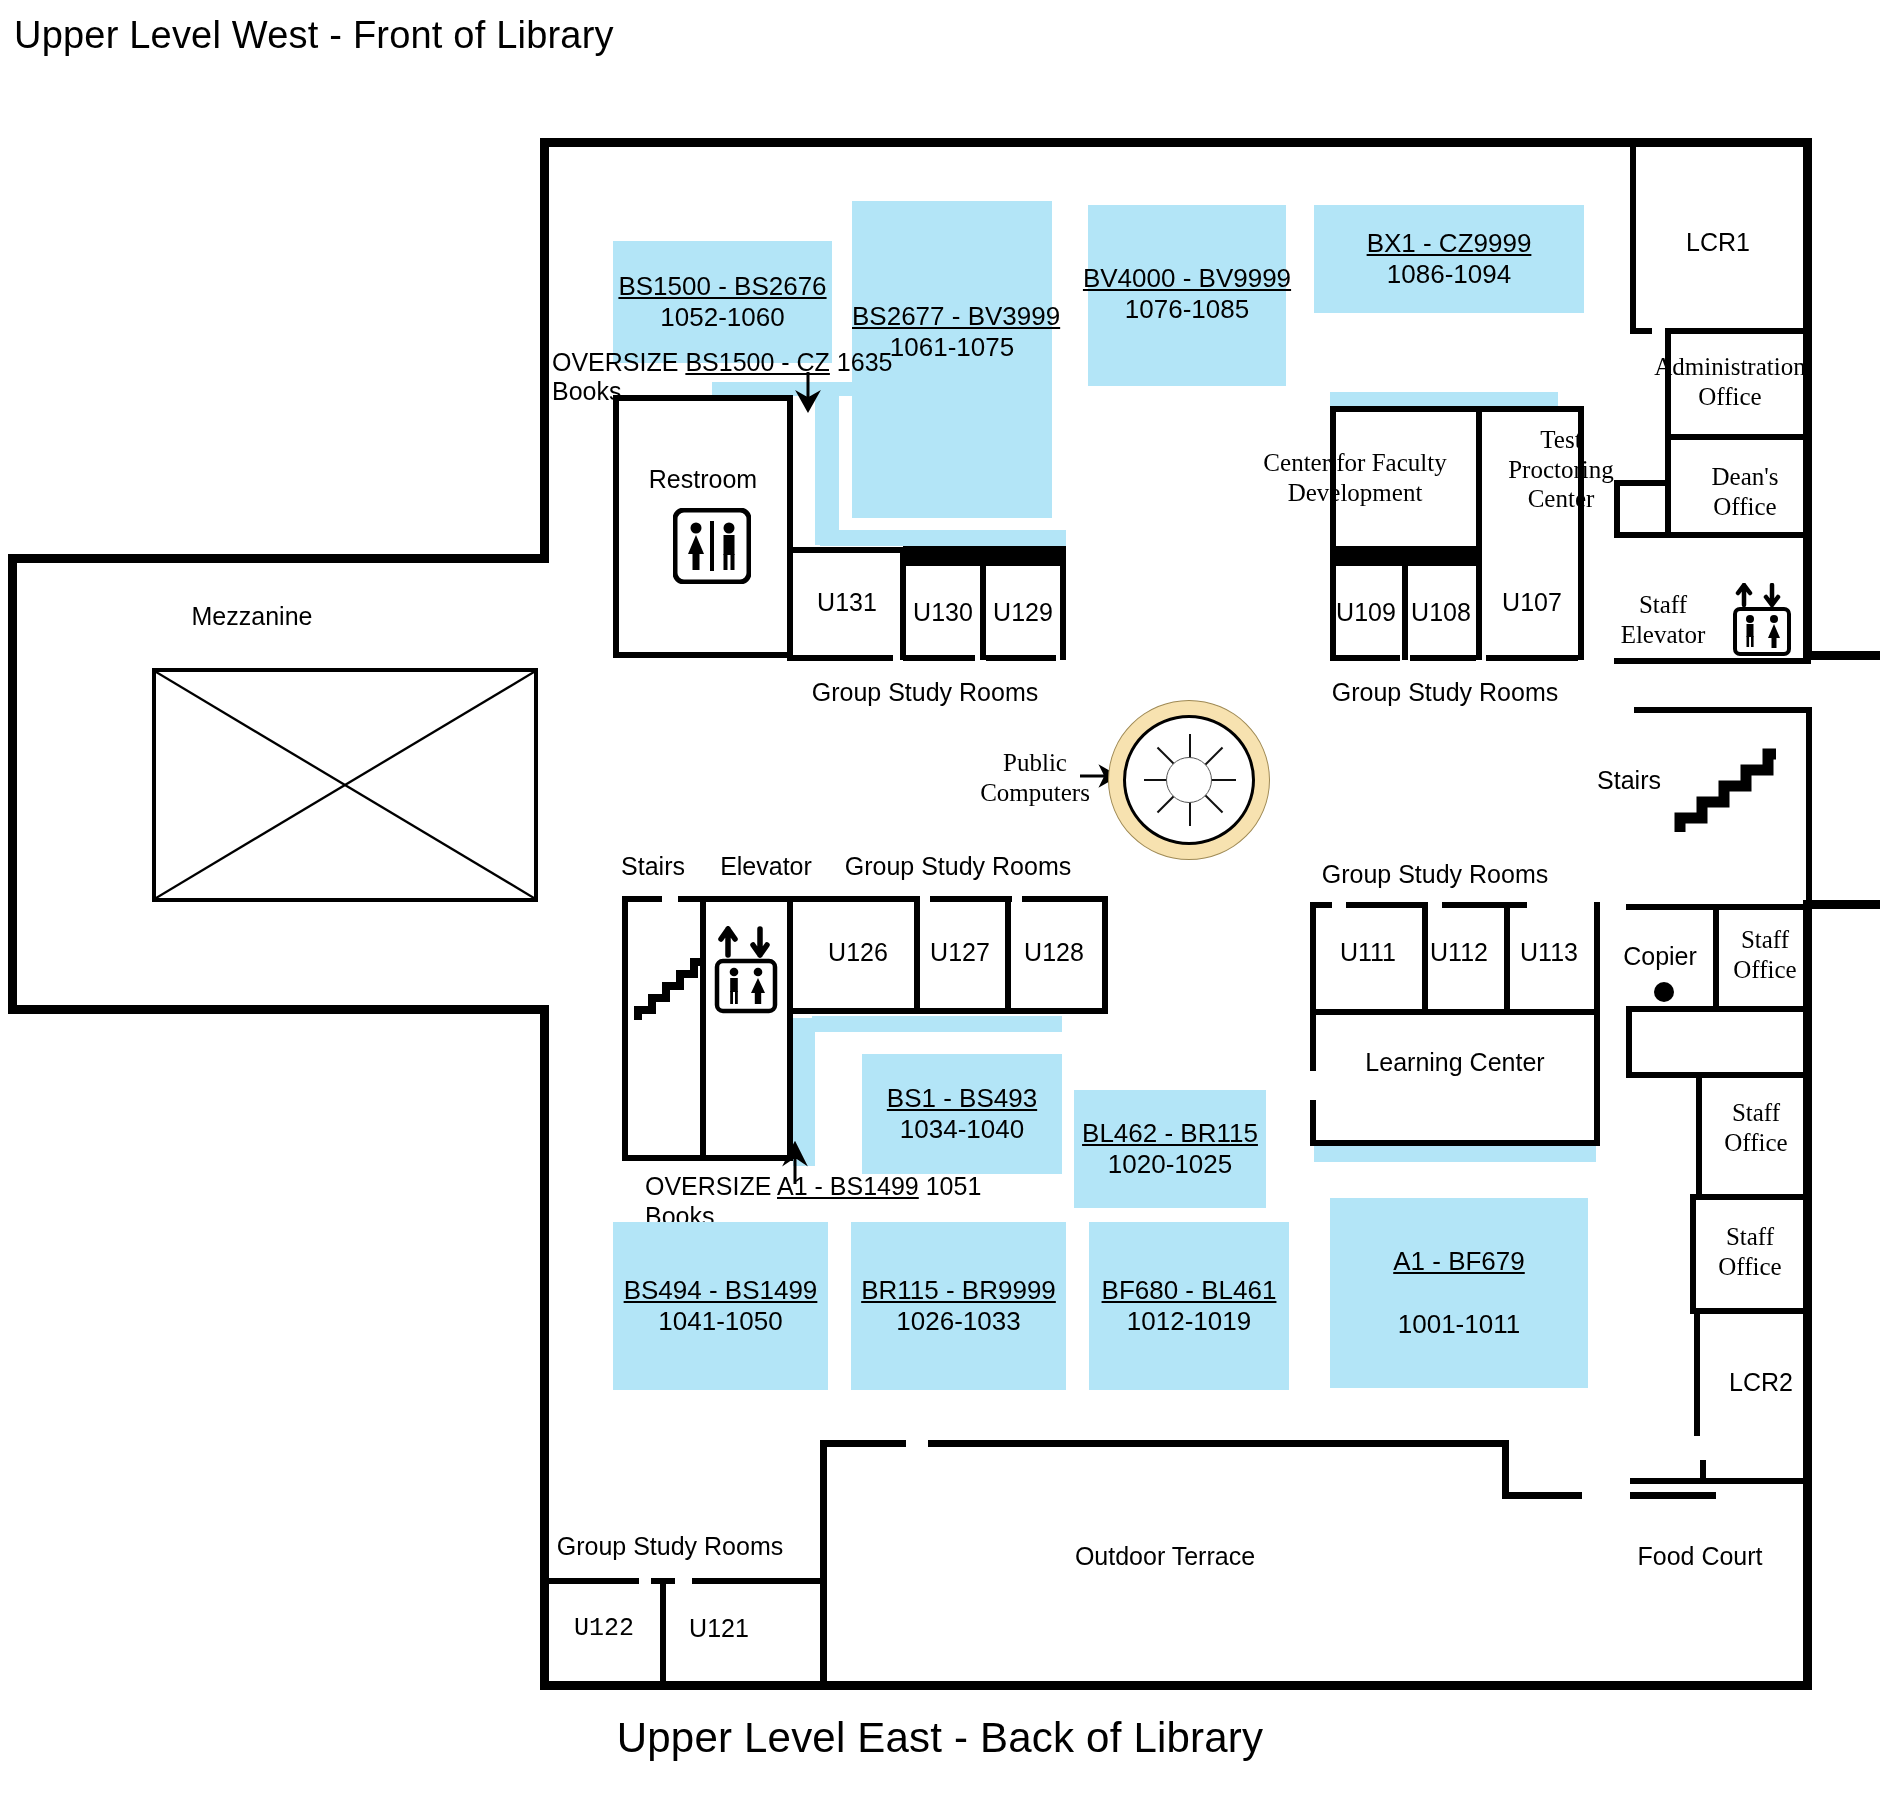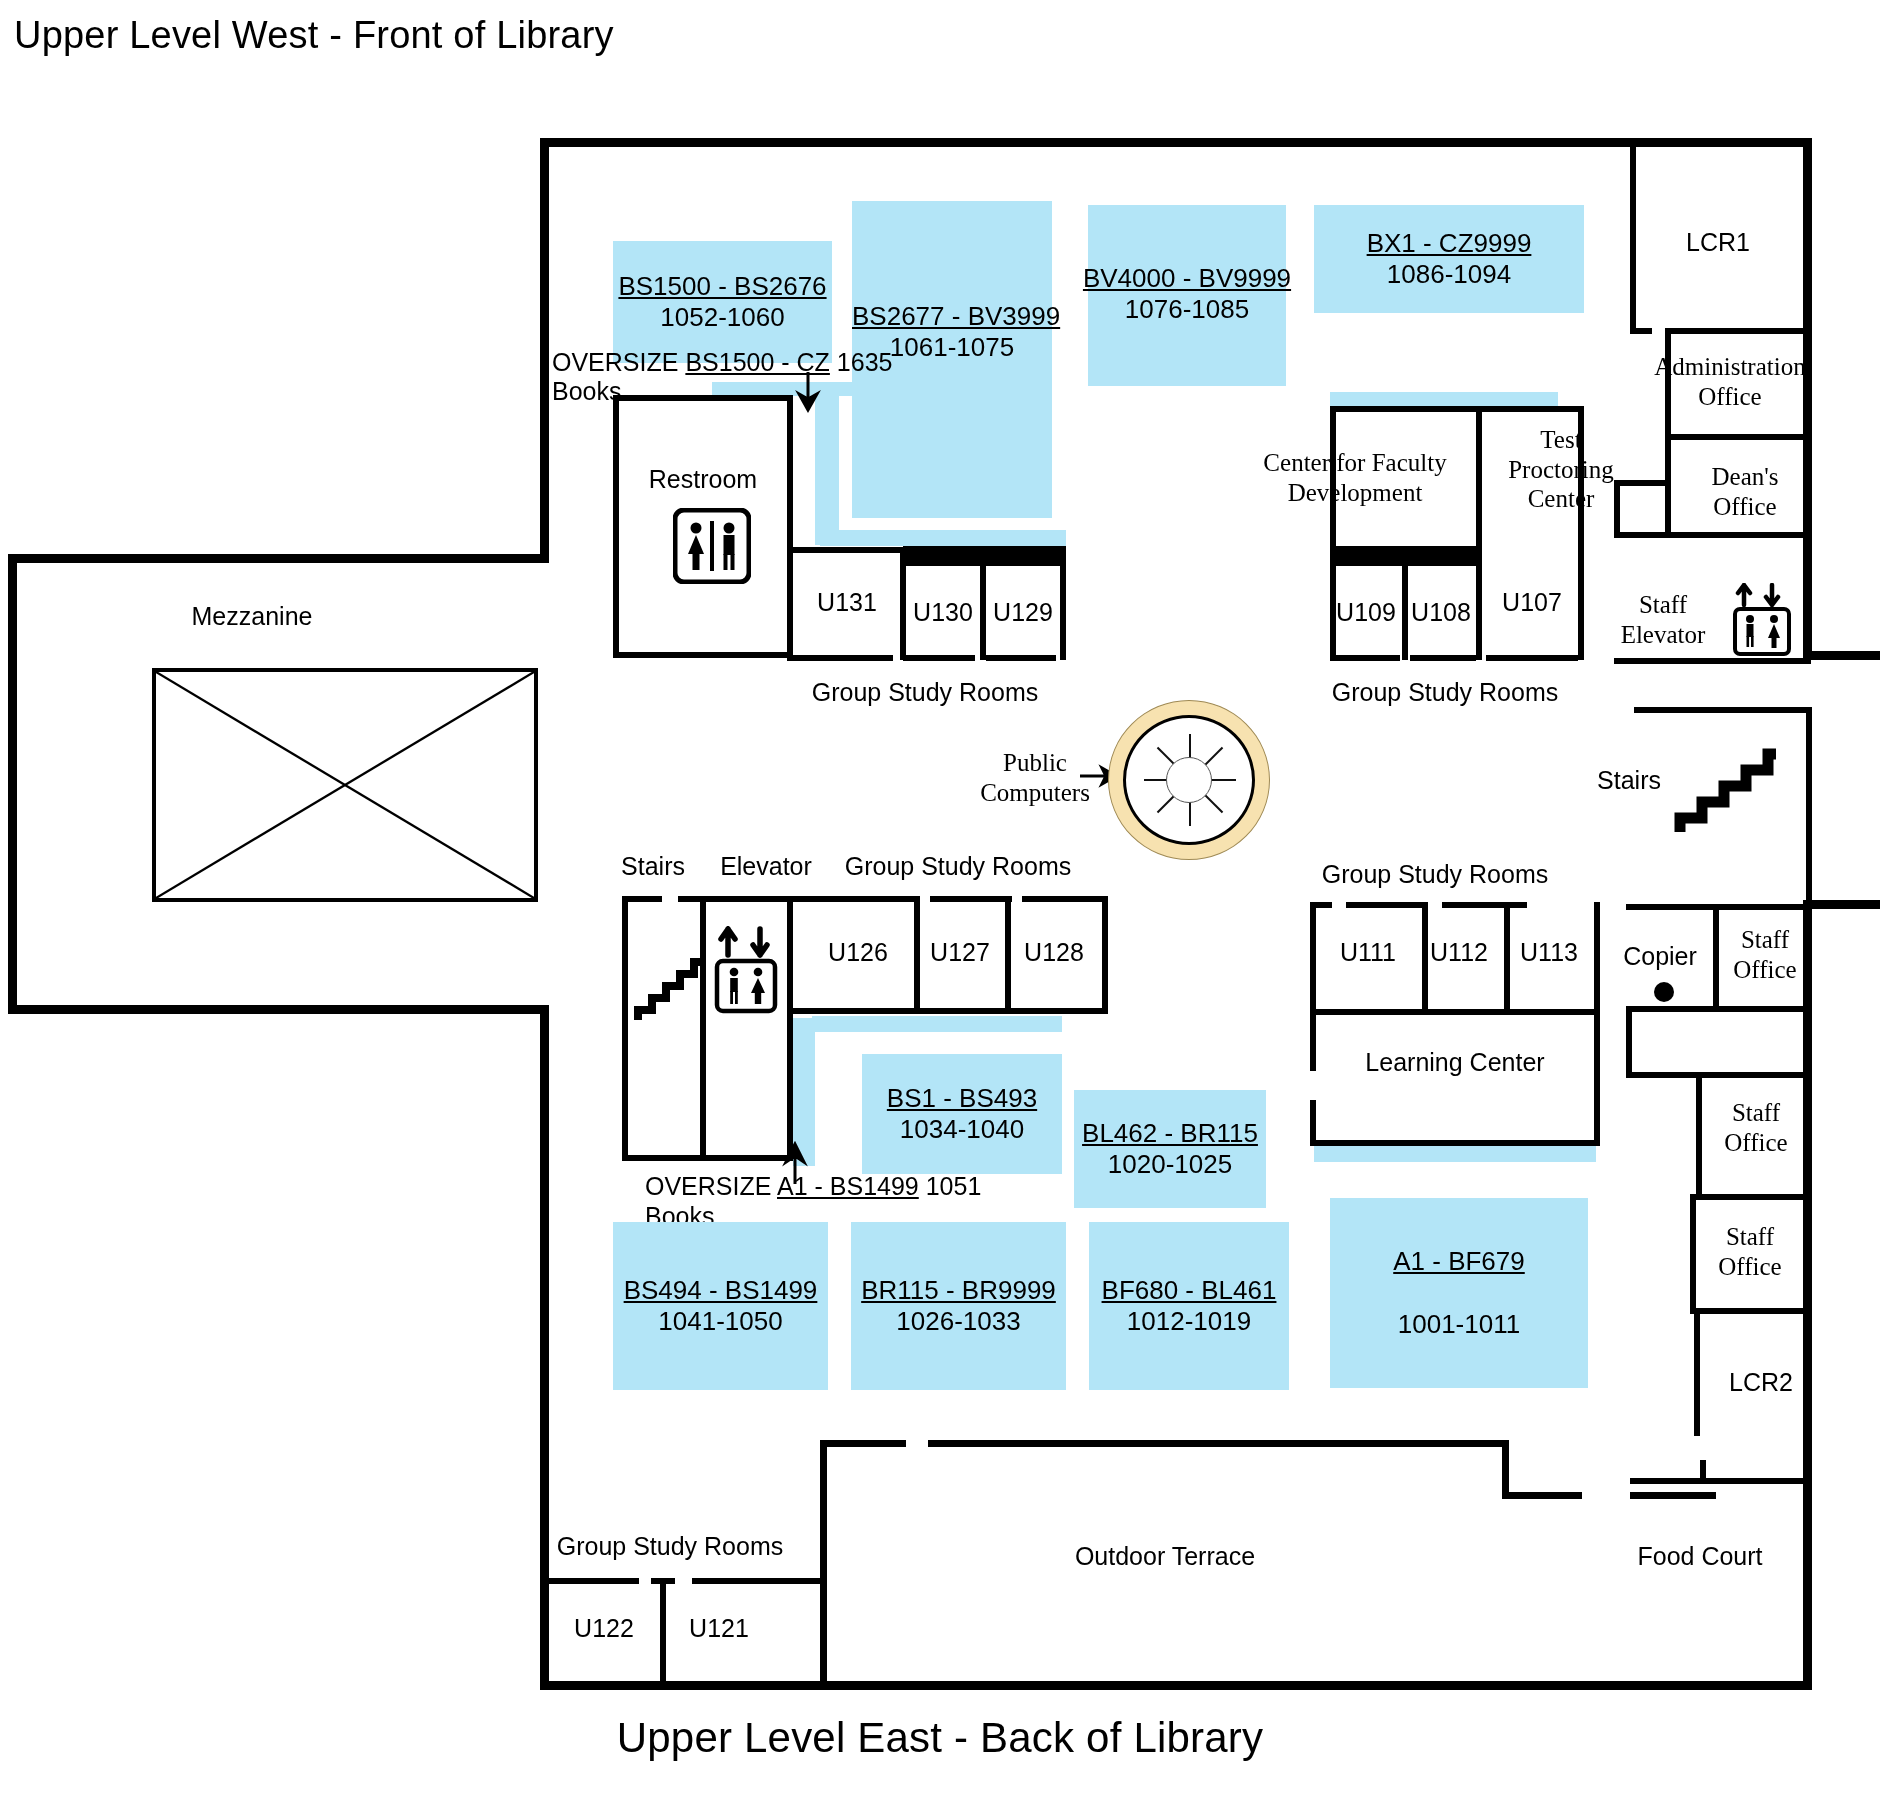--- a/index.html
+++ b/index.html
@@ -464,16 +464,16 @@
   <div class="wt" style="left:1502px; top:1492px; width:80px; height:7px;"></div>
   <div class="wt" style="left:1630px; top:1492px; width:86px; height:7px;"></div>
   <div class="lbl" style="left:1000px; top:1542px; width:330px;">Outdoor Terrace</div>
   <div class="lbl" style="left:1570px; top:1542px; width:260px;">Food Court</div>
 
   <div class="lbl" style="left:545px; top:1532px; width:250px;">Group Study Rooms</div>
   <div class="wt" style="left:549px; top:1578px; width:90px; height:6px;"></div>
   <div class="wt" style="left:651px; top:1578px; width:24px; height:6px;"></div>
   <div class="wt" style="left:692px; top:1578px; width:128px; height:6px;"></div>
   <div class="wt" style="left:660px; top:1584px; width:6px; height:100px;"></div>
-  <div class="lbl" style="left:551px; top:1614px; width:106px;">U122</div>
+  <div class="lbl" style="left:551px; top:1614px; width:106px;font-family:Liberation Mono, monospace;">U122</div>
   <div class="lbl" style="left:666px; top:1614px; width:106px;">U121</div>
 
 </div>
 
 </body></html>

